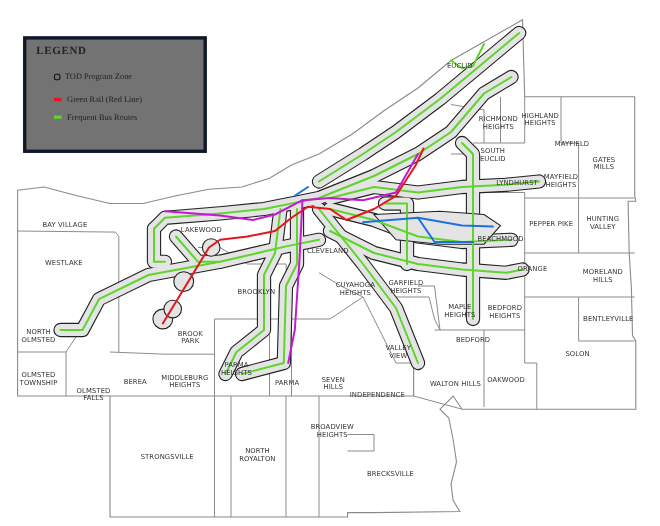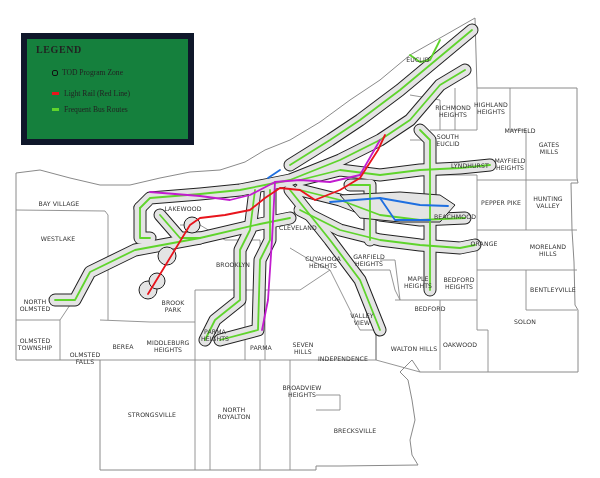--- a/index.html
+++ b/index.html
@@ -4,21 +4,21 @@
   <style>
     html, body { margin:0; padding:0; background:#ffffff; }
     body { width:600px; height:478px; position:relative; overflow:hidden; font-family:"Liberation Sans", sans-serif; }
     #map { position:absolute; left:0; top:0; width:600px; height:478px; }
     .muni { fill:#ffffff; stroke:#8a8a8a; stroke-width:1; }
     .corridor { fill:none; stroke:#222; stroke-width:13; stroke-linecap:round; stroke-linejoin:round; }
     .corridor-fill { fill:none; stroke:#e4e4e4; stroke-width:11; stroke-linecap:round; stroke-linejoin:round; }
     .route { fill:none; stroke-width:1.8; stroke-linecap:round; stroke-linejoin:round; }
     .zone { fill:#e4e4e4; stroke:#222; stroke-width:1; }
     .label { font-family:"DejaVu Sans", sans-serif; font-size:6.2px; fill:#333; text-anchor:middle; letter-spacing:0.1px; }
-    .legend { position:absolute; left:21px; top:33px; width:161px; height:100px; border:6px solid #0f172a; background:#15803d; font-family:"Liberation Serif", serif; }
+    .legend { position:absolute; left:21px; top:33px; width:161px; height:100px; border:3px solid #0f172a; background:#737373; font-family:"Liberation Serif", serif; }
     .legend-title { position:absolute; left:9px; top:5px; font-size:10px; font-weight:bold; letter-spacing:0.6px; color:#222; }
     .legend-row { position:absolute; left:9px; font-size:7.6px; color:#222; white-space:nowrap; display:flex; align-items:center;padding-left:16px; }
     .swatch { display:inline-block; width:7px; height:2.5px; margin-right:5px; }
     .zone-sym { display:inline-block; width:6px; height:6px; border:1.5px solid #111; border-radius:2px; margin-right:4px; box-sizing:border-box; }
   </style>
 </head>
 <body>
 
 <svg id="map" viewBox="0 0 600 478" xmlns="http://www.w3.org/2000/svg">
 
@@ -201,19 +201,19 @@
 </svg>
 
 <div class="legend">
   <div class="legend-title">LEGEND</div>
   <div class="legend-row" style="top:29px;">
     <span class="zone-sym"></span>
     <span>TOD Program Zone</span>
   </div>
   <div class="legend-row" style="top:50px;">
     <span class="swatch" style="background:#e8141c;"></span>
-    <span>Light Rail (Red Line)</span>
+    <span>Green Rail (Red Line)</span>
   </div>
   <div class="legend-row" style="top:66px;">
     <span class="swatch" style="background:#5fd42c;"></span>
     <span>Frequent Bus Routes</span>
   </div>
 </div>
 
 </body></html>

